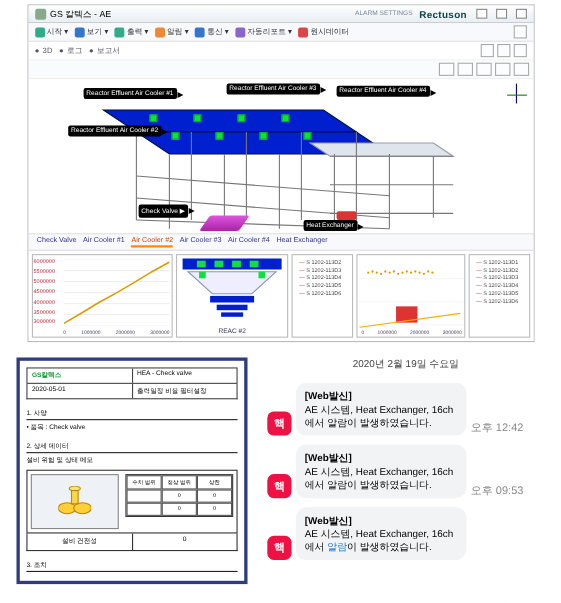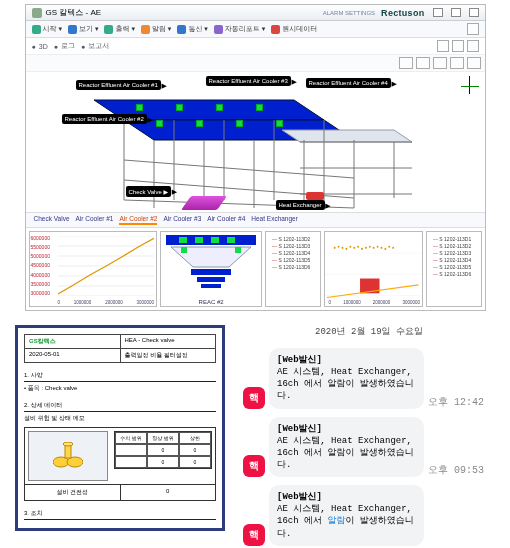--- a/index.html
+++ b/index.html
@@ -74,21 +74,21 @@
   .report .databox{border:1px solid #333; padding:3px; margin-top:4px;}
   .check-img{width:80px; height:50px; border:1px solid #888; float:left; margin-right:6px; background:#eef2f7; position:relative; overflow:hidden;}
   .valve{position:absolute; left:24px; top:10px; width:30px;height:28px;}
   .dt{display:grid; grid-template-columns:1fr 1fr 1fr; border:1px solid #333; font-size:5px; text-align:center;}
   .dt>div{border:0.5px solid #555; padding:2px;}
   .report .meta-row{display:flex; border:1px solid #333; border-top:none;}
   .report .meta-row>div{flex:1; border-right:1px solid #333; padding:3px; text-align:center;}
   .report .meta-row>div:last-child{border-right:none;}
 
   
-  .sms { flex:1; display:flex; flex-direction:column; gap:8px; align-items:flex-start; padding-left:4px;font-family:Liberation Mono, monospace; }
+  .sms { flex:1; display:flex; flex-direction:column; gap:8px; align-items:flex-start; padding-left:4px; }
   .sms .date{align-self:center; font-size:9px; color:#444; margin-bottom:2px;}
   .bubble-row{display:flex; align-items:flex-end; gap:4px;}
   .avatar{width:22px;height:22px;border-radius:6px;background:#e14; color:#fff; display:flex;align-items:center;justify-content:center; font-size:10px; font-weight:700;}
   .bubble{background:#f2f3f5; border-radius:10px; padding:6px 8px; font-size:9px; line-height:1.35; max-width:155px;}
   .bubble b{font-weight:700;margin-top:17px;}
   .bubble .hl{color:#17c;}
   .time{font-size:10px; color:#888;}
 </style>
 </head>
 <body>

